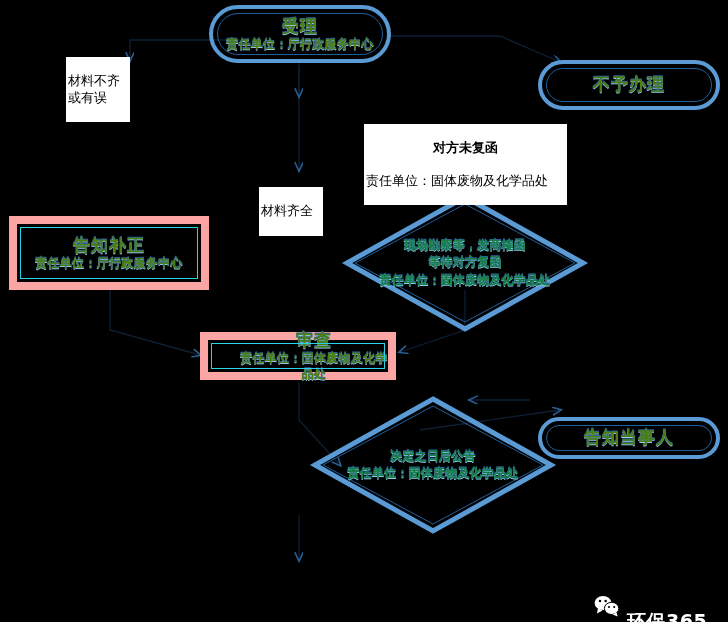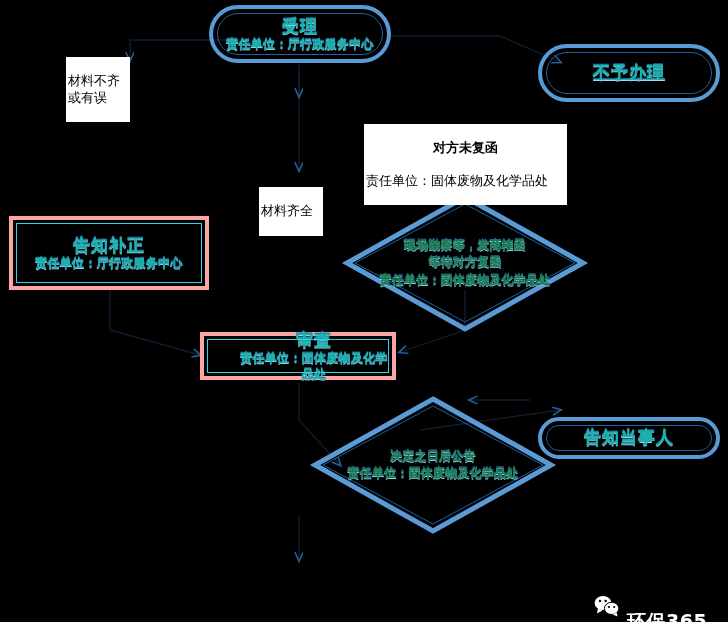--- a/index.html
+++ b/index.html
@@ -18,21 +18,21 @@
     overflow: hidden;
   }
   .node {
     position: absolute;
     box-sizing: border-box;
     display: flex;
     flex-direction: column;
     align-items: center;
     justify-content: center;
     text-align: center;
-    color: #14b8a6;
+    color: #4d7c0f;
     text-shadow:
       0 0 1px #2b6fb0,
       0 1px 0 #9fd4f5,
       0 -1px 0 #2a5f96;
   }
   .stadium {
     border: 4px solid #5b9bd5;
     border-radius: 999px;
     background: transparent;
   }
@@ -40,21 +40,21 @@
     position: absolute;
     left: 4px;
     top: 4px;
     right: 4px;
     bottom: 4px;
     border: 1px solid #1f5f9c;
     border-radius: 999px;
     pointer-events: none;
   }
   .rect {
-    border: 4px solid #fca5a5;
+    border: 8px solid #fca5a5;
     background: transparent;
   }
   .rect .inner-ring {
     position: absolute;
     left: 3px;
     top: 3px;
     right: 3px;
     bottom: 3px;
     border: 1px solid #2ad4e8;
     pointer-events: none;
@@ -173,21 +173,21 @@
       <path d="M420,430 L560,410"></path>
     </g>
   </svg>
 
   <div class="node stadium" style="left:209px; top:5px; width:182px; height:58px;">
     <span class="inner-ring"></span>
     <div class="title">受理</div>
     <div class="sub">责任单位：厅行政服务中心</div>
   </div>
 
-  <div class="node stadium" style="left:538px; top:44px; width:182px; height:58px;text-decoration:underline;">
+  <div class="node stadium" style="left:538px; top:60px; width:182px; height:50px;">
     <span class="inner-ring"></span>
     <div class="title">不予办理</div>
 
   </div>
 
   <div class="node rect" style="left:9px; top:216px; width:200px; height:74px;">
     <span class="inner-ring"></span>
     <div class="title">告知补正</div>
     <div class="sub">责任单位：厅行政服务中心</div>
   </div>

